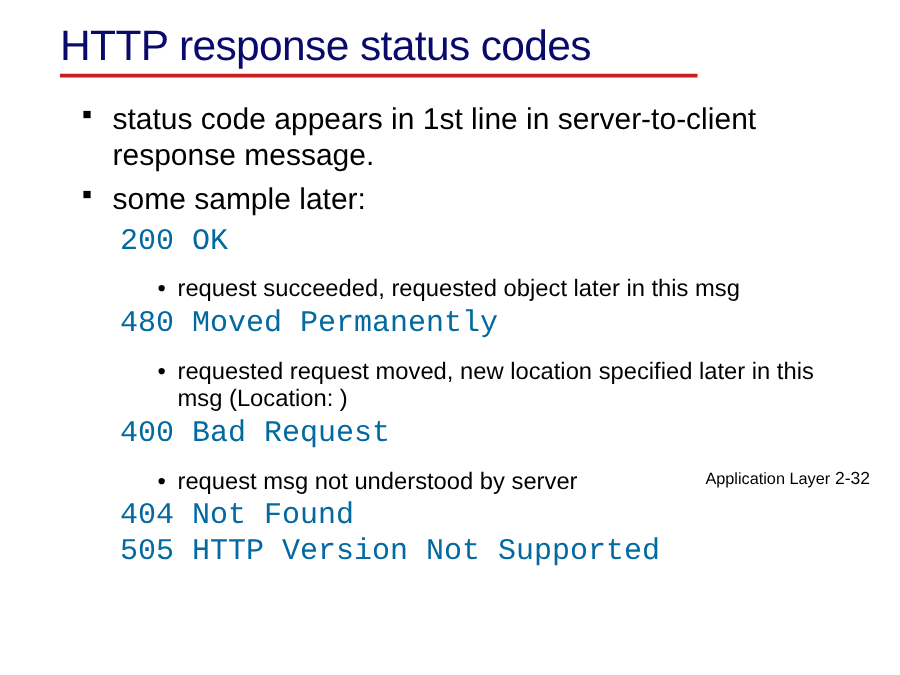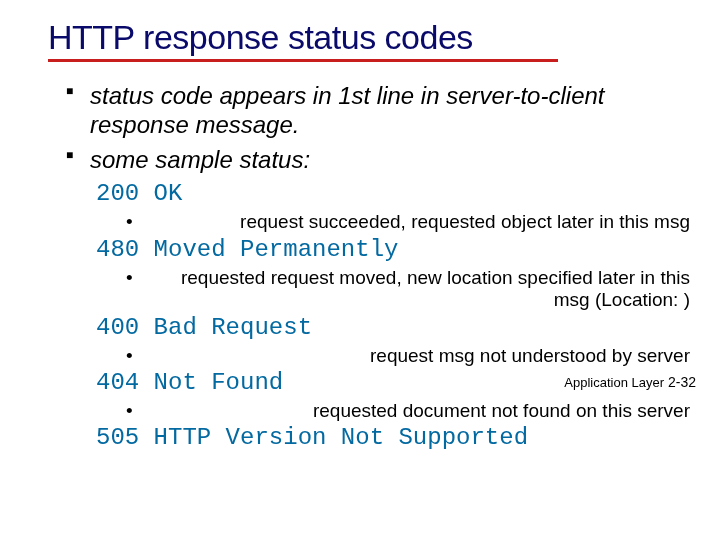--- a/index.html
+++ b/index.html
@@ -28,21 +28,20 @@
   .title-underline {
     height: 3px;
     background: #c81e1e;
     width: 510px;
     margin-bottom: 20px;
   }
   ul.top {
     list-style: none;
     padding: 0 0 0 18px;
     margin: 0 0 6px 0;
-    font-style: italic;
   }
   ul.top > li {
     position: relative;
     font-size: 24px;
     line-height: 1.2;
     margin-bottom: 6px;
     padding-left: 24px;
   }
   ul.top > li::before {
     content: "■";
@@ -57,22 +56,21 @@
   }
   .code-line {
     font-family: "Courier New", Courier, monospace;
     font-size: 24px;
     color: #0369a1;
     margin-top: 2px;
   }
   ul.sub {
     list-style: none;
     padding: 0 0 0 30px;
-    margin: 4px 0 2px 0;
-    text-align: right;
+    margin: 14px 0 2px 0;
   }
   ul.sub > li {
     position: relative;
     font-size: 19px;
     line-height: 1.18;
     padding-left: 16px;
   }
   ul.sub > li::before {
     content: "•";
     position: absolute;
@@ -94,44 +92,41 @@
 </head>
 <body>
 
 <div class="slide">
 
   <h1 class="title">HTTP response status codes</h1>
   <div class="title-underline"></div>
 
   <ul class="top">
     <li>status code appears in 1st line in server-to-client response message.</li>
-    <li>some sample status:</li>
+    <li>some sample later:</li>
   </ul>
 
   <div class="codes">
 
     <div class="code-line">200 OK</div>
     <ul class="sub">
       <li>request succeeded, requested object later in this msg</li>
     </ul>
 
     <div class="code-line">480 Moved Permanently</div>
     <ul class="sub">
       <li>requested request moved, new location specified later in this msg (Location: )</li>
     </ul>
 
     <div class="code-line">400 Bad Request</div>
     <ul class="sub">
       <li>request msg not understood by server</li>
     </ul>
 
     <div class="code-line">404 Not Found</div>
-    <ul class="sub">
-      <li>requested document not found on this server</li>
-    </ul>
 
     <div class="code-line">505 HTTP Version Not Supported</div>
 
   </div>
 
   <div class="footer">
     <span class="layer">Application Layer</span>
     <span>2-32</span>
   </div>
 

